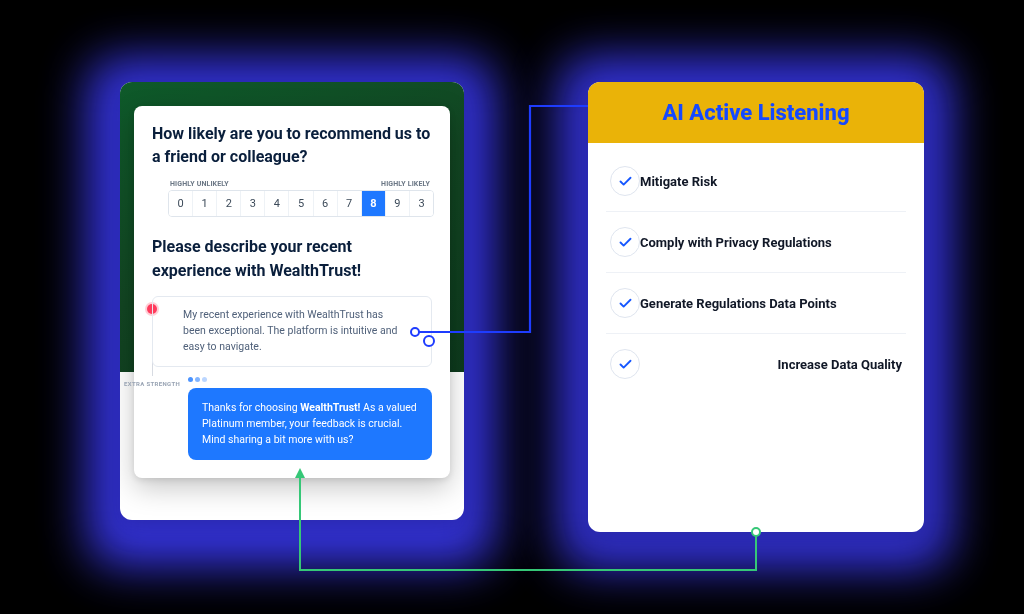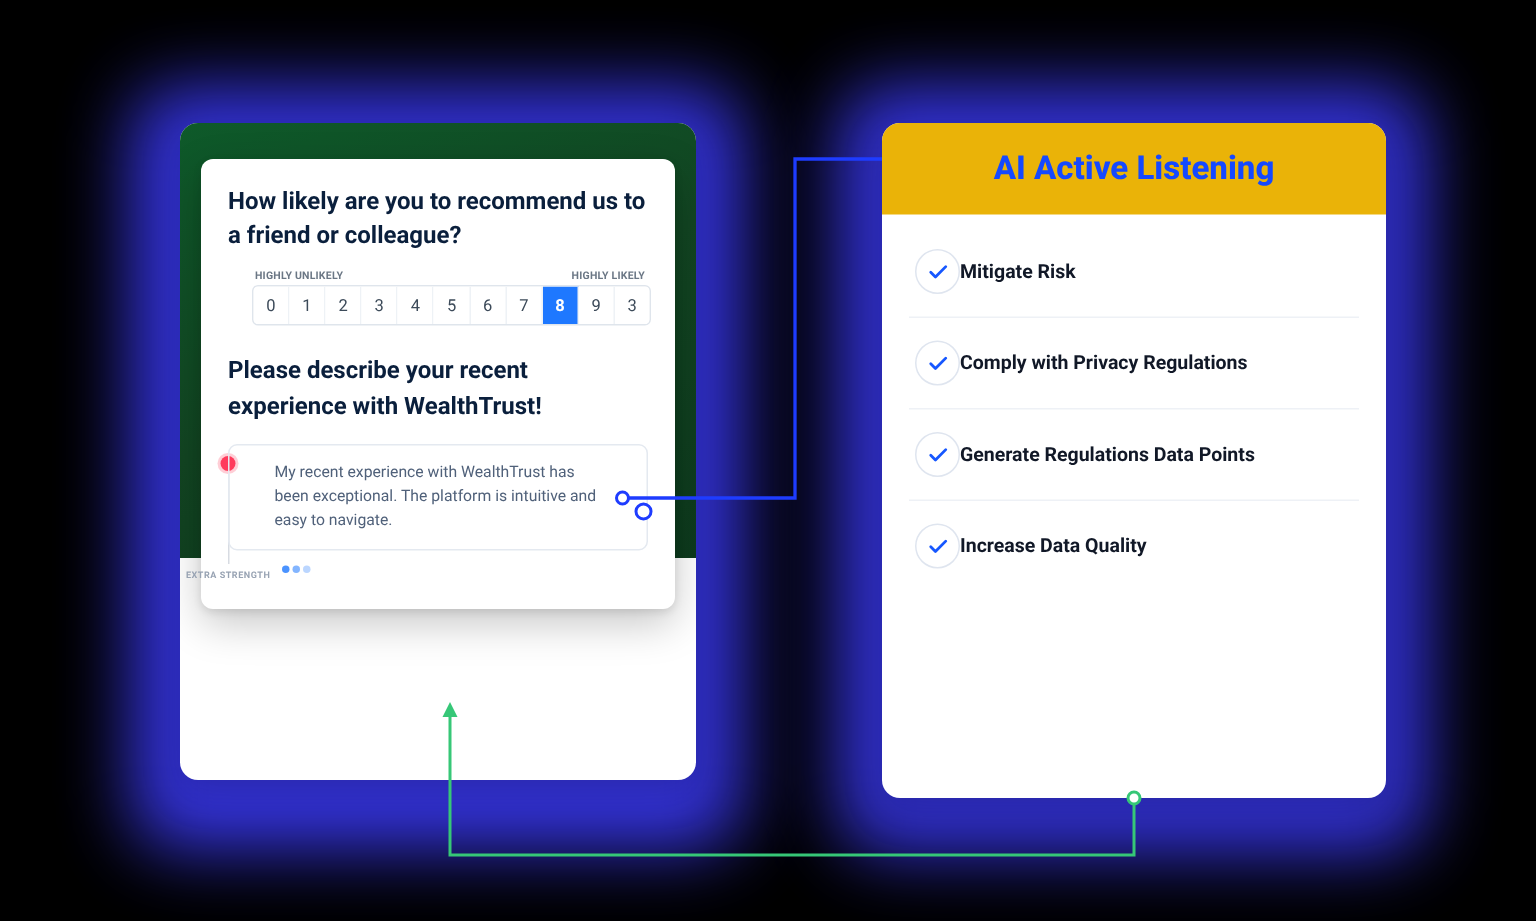--- a/index.html
+++ b/index.html
@@ -31,21 +31,21 @@
   .dots span:nth-child(2){opacity:.55}
   .dots span:nth-child(3){opacity:.3}
   .reply{margin-left:36px;background:#1e78ff;border-radius:8px;padding:12px 14px;color:#fff;font-size:10.5px;line-height:1.55;}
   .reply b{font-weight:700;}
   
   .card-right{position:absolute;left:588px;top:82px;width:336px;height:450px;border-radius:12px;background:#fff;box-shadow:0 8px 24px rgba(0,0,0,.25);overflow:hidden;}
   .card-right .hdr{background:#eab308;padding:18px 0;text-align:center;}
   .hdr h2{margin:0;font-size:22px;font-weight:800;color:#1549ff;}
   .feat-list{padding:8px 18px 6px 18px;}
   .feat{display:flex;align-items:center;padding:15px 4px;border-bottom:1px solid #eef1f6;}
-  .feat:last-child{border-bottom:none;}
+  .feat:last-child{border-bottom:none;justify-content:space-between;}
   .chk{width:28px;height:28px;border-radius:50%;border:1px solid #dfe5ef;display:flex;align-items:center;justify-content:center;flex:none;}
   .chk svg{width:15px;height:15px;}
   .feat-lab{font-size:13px;font-weight:700;color:#111827;}
   
   svg.connect{position:absolute;left:0;top:0;width:1024px;height:614px;pointer-events:none;}
 </style>
 </head>
 <body>
 
 <div class="stage">
@@ -84,20 +84,23 @@
         </div>
         <div class="exp-box">
           <span>My recent experience with WealthTrust has been exceptional. The platform is intuitive and easy to navigate.</span>
           <span class="connector-dot"></span>
         </div>
         <div class="dots">
             <span></span>
             <span></span>
             <span></span>
           </div>
+        <div class="reply">
+          <span>Thanks for choosing </span><b>WealthTrust!</b><span> As a valued Platinum member, your feedback is crucial. Mind sharing a bit more with us?</span>
+        </div>
       </div>
     </div>
   </div>
 
   <div class="card-right">
     <div class="hdr">
       <h2>AI Active Listening</h2>
     </div>
     <div class="feat-list" id="feat-list">
         <div class="feat">

